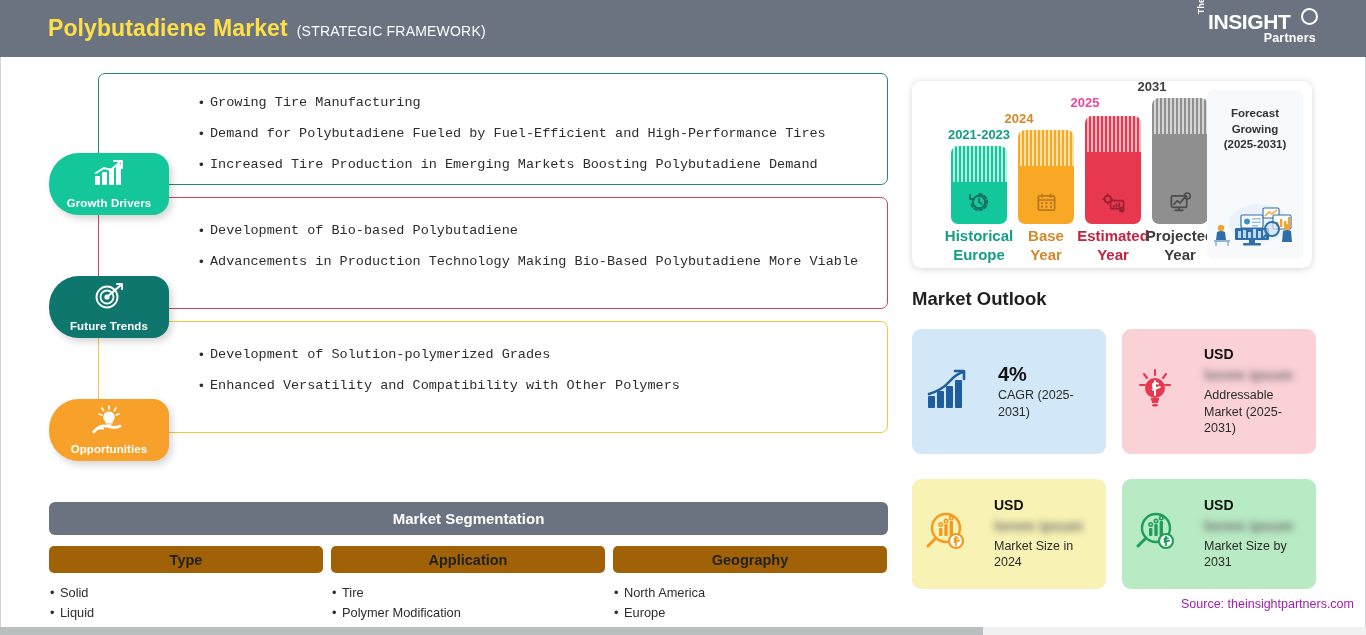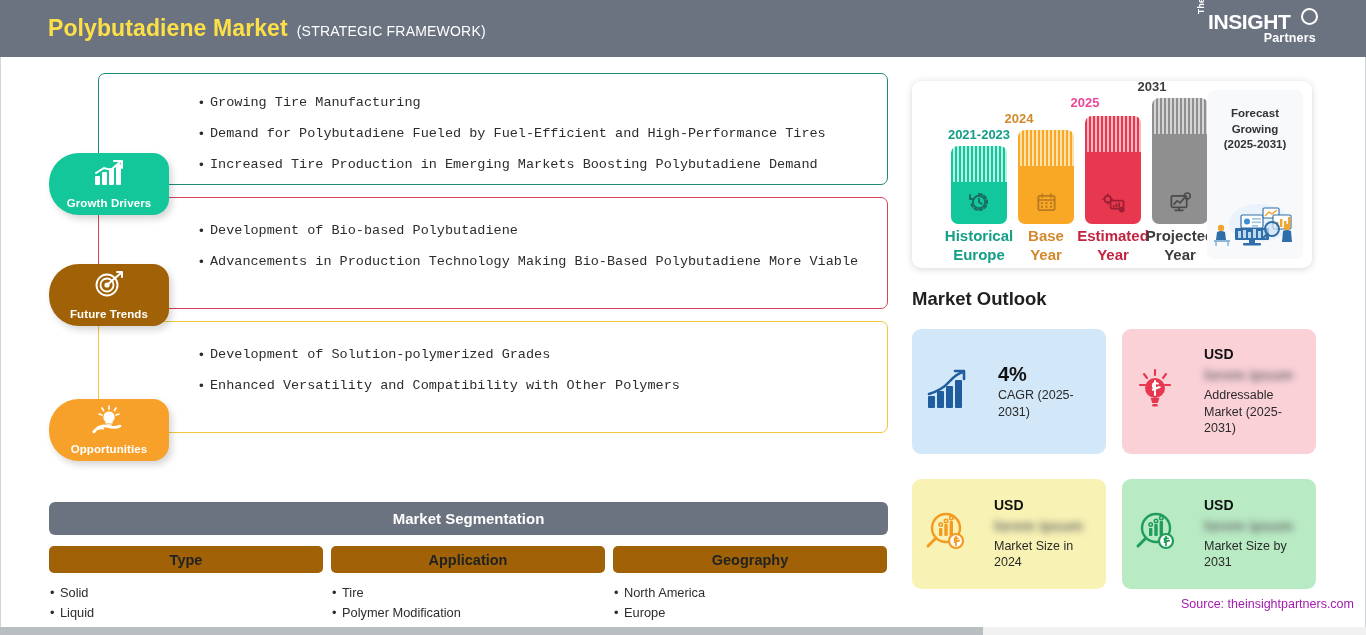--- a/index.html
+++ b/index.html
@@ -44,21 +44,21 @@
   .bullet { display:flex; font-size:13.5px; color:#2d2d2d; line-height:1.35; margin-bottom:13px; }
   .bullet .dot { width:11px; flex:0 0 11px; text-align:left; }
   .bullet .txt { flex:1;font-family:Liberation Mono, monospace; }
 
   .badge { position:absolute; width:120px; height:62px; border-radius:30px 16px 16px 30px;
      display:flex; flex-direction:column; align-items:center; justify-content:flex-end;
      padding-bottom:6px; box-shadow: 3px 4px 7px rgba(0,0,0,.16); }
   .badge .blabel { color:#fff; font-size:11.5px; font-weight:bold; letter-spacing:.1px; white-space:nowrap; }
   .badge .bicon { position:absolute; top:6px; left:0; right:0; display:flex; justify-content:center; }
   .badge.g { left:48px; top:96px;  background:#14c79b; }
-  .badge.f { left:48px; top:207px; background:#a16207; }
+  .badge.f { left:48px; top:219px; background:#0f766e; }
   .badge.o { left:48px; top:342px; background:#f8a12a; }
 
   
   .seg-head { position:absolute; left:48px; top:445px; width:839px; height:33px;
      background:#6b7280; border-radius:6px; color:#fff; font-size:15px; font-weight:bold;
      display:flex; align-items:center; justify-content:center; }
   .seg-cols { position:absolute; left:44px; top:489px; width:847px; display:flex; gap:0; }
   .seg-col { width:282px; }
   .seg-col-head { height:27px; background:#a16207; border-radius:5px; margin:0 4px;
      display:flex; align-items:center; justify-content:center; font-size:14.5px; font-weight:bold; color:#222; }

